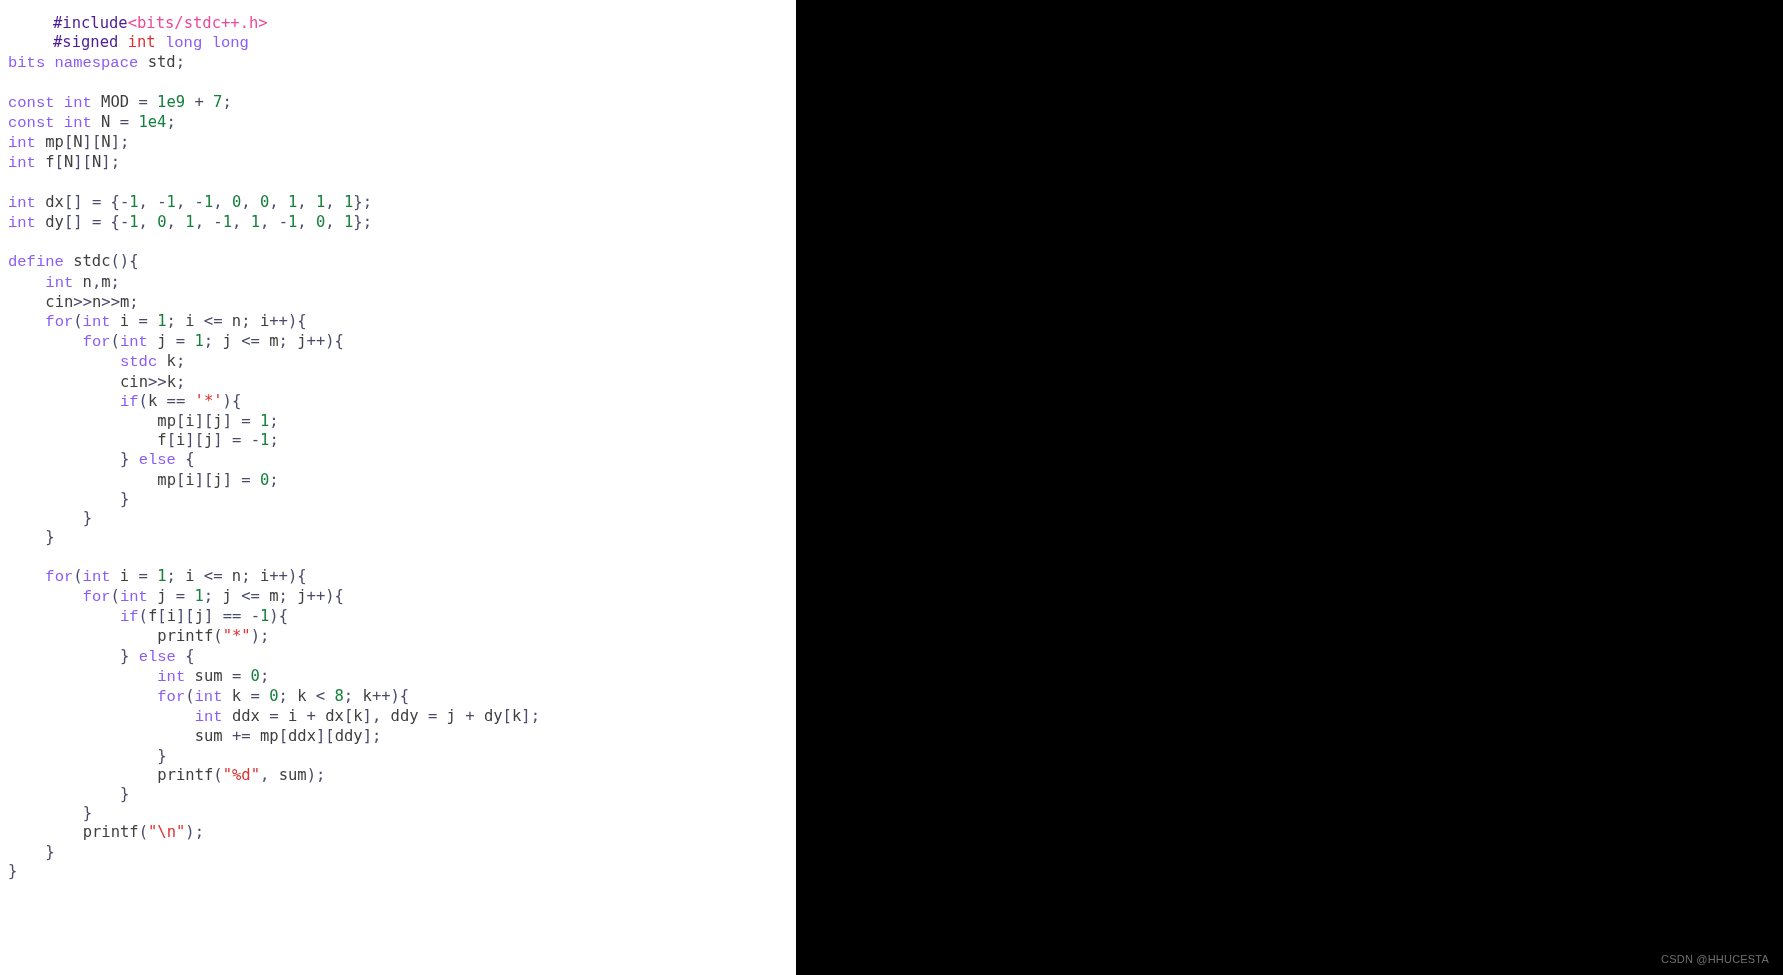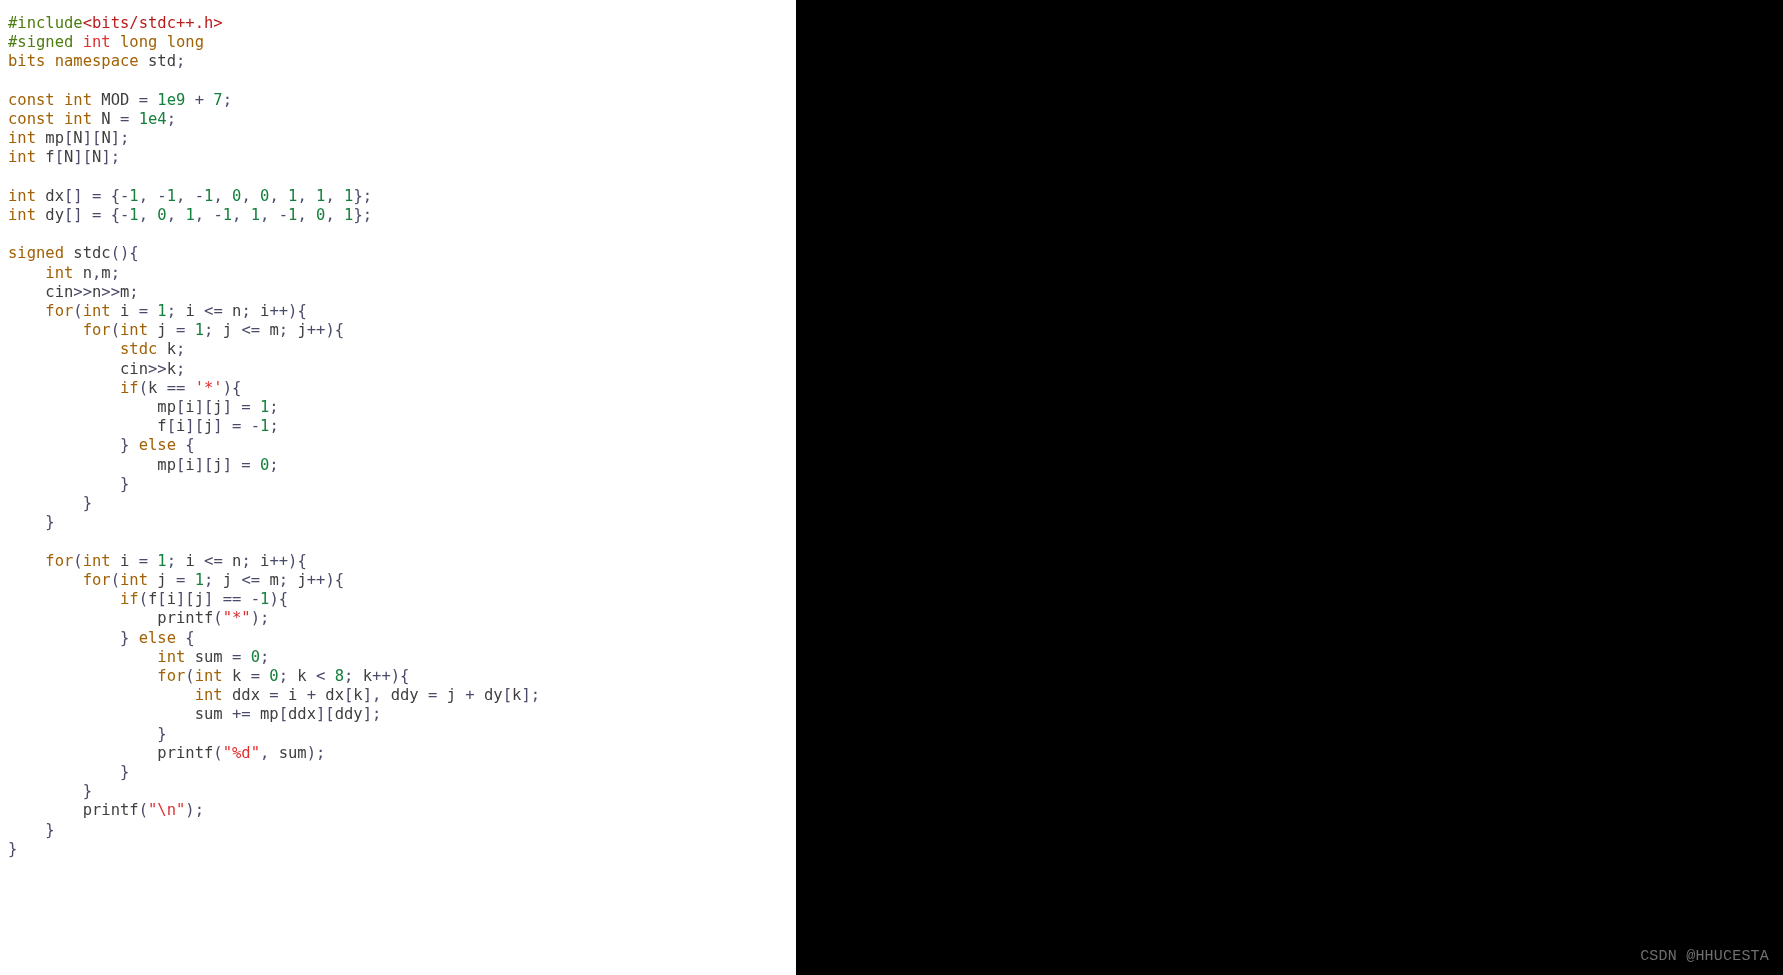--- a/index.html
+++ b/index.html
@@ -22,22 +22,22 @@
     top: 0;
     width: 987px;
     height: 975px;
     background: #000000;
   }
   #watermark {
     position: absolute;
     right: 14px;
     bottom: 10px;
     color: #6f6f6f;
-    font-family: Liberation Mono, monospace;
-    font-size: 15px;
+    font-family: Liberation Sans, sans-serif;
+    font-size: 11px;
     letter-spacing: 0.2px;
     white-space: nowrap;
   }
   
   #code-area {
     position: absolute;
     left: 0;
     top: 0;
     width: 796px;
     height: 975px;
@@ -48,23 +48,23 @@
   pre#code-block {
     margin: 0;
     font-family: "DejaVu Sans Mono", "Liberation Mono", monospace;
     font-size: 15.5px;
     line-height: 19.2px;
     color: #3f3f3f;
     white-space: pre;
     tab-size: 4;
   }
   
-  .tok-pre      { color: #4d7c0f; }  
-  .tok-header   { color: #b91c1c; }  
-  .tok-kw       { color: #a16207; }  
+  .tok-pre      { color: #4c1d95; margin-left: 45px; }  
+  .tok-header   { color: #ec4899; }  
+  .tok-kw       { color: #8b5cf6; font-family: Liberation Mono, monospace; }  
   .tok-type     { color: #e03030; }  
   .tok-num      { color: #15803d; }  
   .tok-str      { color: #e03030; }  
   .tok-plain    { color: #3f3f3f; }  
   .tok-punct    { color: #4a4a6a; }
 </style>
 </head>
 <body>
 
 <div id="page">
@@ -75,21 +75,21 @@
 <span class="tok-kw">bits</span><span class="tok-punct"> </span><span class="tok-kw">namespace</span><span class="tok-punct"> </span><span class="tok-plain">std</span><span class="tok-punct">;</span>
 &nbsp;
 <span class="tok-kw">const</span><span class="tok-punct"> </span><span class="tok-kw">int</span><span class="tok-punct"> </span><span class="tok-plain">MOD</span><span class="tok-punct"> = </span><span class="tok-num">1e9</span><span class="tok-punct"> + </span><span class="tok-num">7</span><span class="tok-punct">;</span>
 <span class="tok-kw">const</span><span class="tok-punct"> </span><span class="tok-kw">int</span><span class="tok-punct"> </span><span class="tok-plain">N</span><span class="tok-punct"> = </span><span class="tok-num">1e4</span><span class="tok-punct">;</span>
 <span class="tok-kw">int</span><span class="tok-punct"> </span><span class="tok-plain">mp</span><span class="tok-punct">[</span><span class="tok-plain">N</span><span class="tok-punct">][</span><span class="tok-plain">N</span><span class="tok-punct">];</span>
 <span class="tok-kw">int</span><span class="tok-punct"> </span><span class="tok-plain">f</span><span class="tok-punct">[</span><span class="tok-plain">N</span><span class="tok-punct">][</span><span class="tok-plain">N</span><span class="tok-punct">];</span>
 &nbsp;
 <span class="tok-kw">int</span><span class="tok-punct"> </span><span class="tok-plain">dx</span><span class="tok-punct">[] = {-</span><span class="tok-num">1</span><span class="tok-punct">, -</span><span class="tok-num">1</span><span class="tok-punct">, -</span><span class="tok-num">1</span><span class="tok-punct">, </span><span class="tok-num">0</span><span class="tok-punct">, </span><span class="tok-num">0</span><span class="tok-punct">, </span><span class="tok-num">1</span><span class="tok-punct">, </span><span class="tok-num">1</span><span class="tok-punct">, </span><span class="tok-num">1</span><span class="tok-punct">};</span>
 <span class="tok-kw">int</span><span class="tok-punct"> </span><span class="tok-plain">dy</span><span class="tok-punct">[] = {-</span><span class="tok-num">1</span><span class="tok-punct">, </span><span class="tok-num">0</span><span class="tok-punct">, </span><span class="tok-num">1</span><span class="tok-punct">, -</span><span class="tok-num">1</span><span class="tok-punct">, </span><span class="tok-num">1</span><span class="tok-punct">, -</span><span class="tok-num">1</span><span class="tok-punct">, </span><span class="tok-num">0</span><span class="tok-punct">, </span><span class="tok-num">1</span><span class="tok-punct">};</span>
 &nbsp;
-<span class="tok-kw">signed</span><span class="tok-punct"> </span><span class="tok-plain">stdc</span><span class="tok-punct">(){</span>
+<span class="tok-kw">define</span><span class="tok-punct"> </span><span class="tok-plain">stdc</span><span class="tok-punct">(){</span>
 <span class="tok-punct">    </span><span class="tok-kw">int</span><span class="tok-punct"> </span><span class="tok-plain">n</span><span class="tok-punct">,</span><span class="tok-plain">m</span><span class="tok-punct">;</span>
 <span class="tok-punct">    </span><span class="tok-plain">cin</span><span class="tok-punct">&gt;&gt;</span><span class="tok-plain">n</span><span class="tok-punct">&gt;&gt;</span><span class="tok-plain">m</span><span class="tok-punct">;</span>
 <span class="tok-punct">    </span><span class="tok-kw">for</span><span class="tok-punct">(</span><span class="tok-kw">int</span><span class="tok-punct"> </span><span class="tok-plain">i</span><span class="tok-punct"> = </span><span class="tok-num">1</span><span class="tok-punct">; </span><span class="tok-plain">i</span><span class="tok-punct"> &lt;= </span><span class="tok-plain">n</span><span class="tok-punct">; </span><span class="tok-plain">i</span><span class="tok-punct">++){</span>
 <span class="tok-punct">        </span><span class="tok-kw">for</span><span class="tok-punct">(</span><span class="tok-kw">int</span><span class="tok-punct"> </span><span class="tok-plain">j</span><span class="tok-punct"> = </span><span class="tok-num">1</span><span class="tok-punct">; </span><span class="tok-plain">j</span><span class="tok-punct"> &lt;= </span><span class="tok-plain">m</span><span class="tok-punct">; </span><span class="tok-plain">j</span><span class="tok-punct">++){</span>
 <span class="tok-punct">            </span><span class="tok-kw">stdc</span><span class="tok-punct"> </span><span class="tok-plain">k</span><span class="tok-punct">;</span>
 <span class="tok-punct">            </span><span class="tok-plain">cin</span><span class="tok-punct">&gt;&gt;</span><span class="tok-plain">k</span><span class="tok-punct">;</span>
 <span class="tok-punct">            </span><span class="tok-kw">if</span><span class="tok-punct">(</span><span class="tok-plain">k</span><span class="tok-punct"> == </span><span class="tok-str">'*'</span><span class="tok-punct">){</span>
 <span class="tok-punct">                </span><span class="tok-plain">mp</span><span class="tok-punct">[</span><span class="tok-plain">i</span><span class="tok-punct">][</span><span class="tok-plain">j</span><span class="tok-punct">] = </span><span class="tok-num">1</span><span class="tok-punct">;</span>
 <span class="tok-punct">                </span><span class="tok-plain">f</span><span class="tok-punct">[</span><span class="tok-plain">i</span><span class="tok-punct">][</span><span class="tok-plain">j</span><span class="tok-punct">] = -</span><span class="tok-num">1</span><span class="tok-punct">;</span>
 <span class="tok-punct">            } </span><span class="tok-kw">else</span><span class="tok-punct"> {</span>

